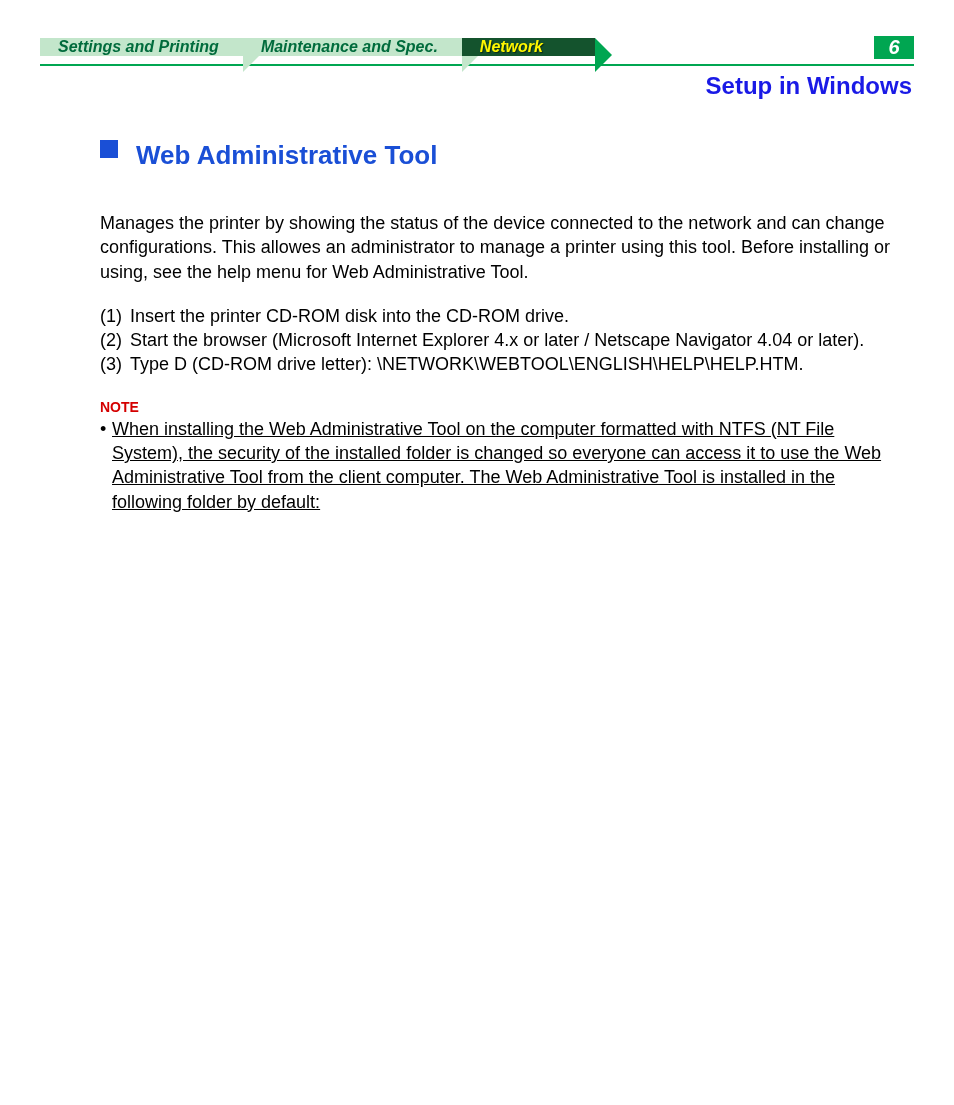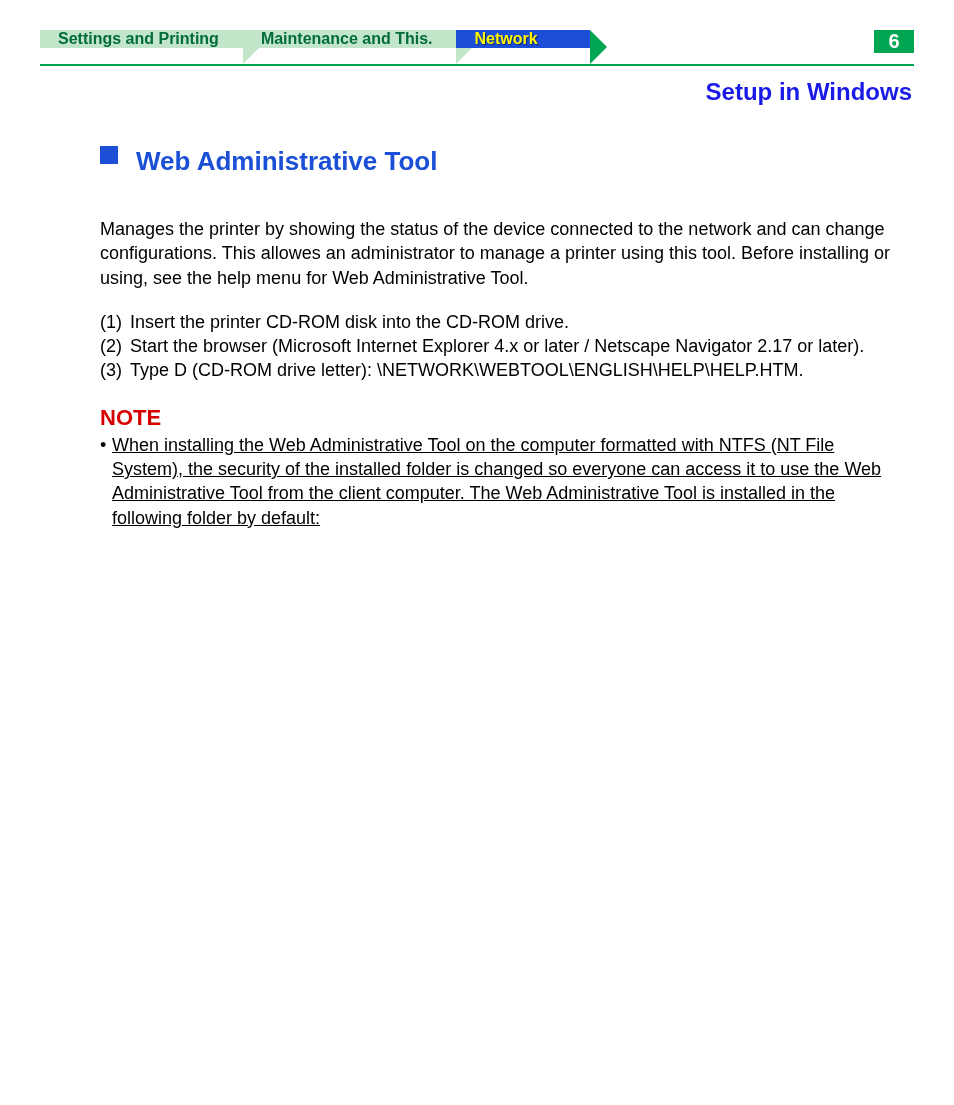--- a/index.html
+++ b/index.html
@@ -7,24 +7,25 @@
     padding: 0;
     font-family: Arial, Helvetica, sans-serif;
     background: #fff;
     width: 954px;
   }
   .page {
     padding: 30px 40px 40px 40px;
   }
   .tabs-row {
     display: flex;
-    align-items: flex-start;
+    align-items: center;
     height: 34px;
     border-bottom: 2px solid #00a651;
-    margin-bottom: 12px;
+    margin-bottom: 6px;
+    font-style: italic;
   }
   .tab {
     position: relative;
     display: flex;
     align-items: center;
     justify-content: center;
     font-weight: bold;
     font-size: 16px;
     padding: 0 24px 0 18px;
     margin-right: -14px;
@@ -44,21 +45,21 @@
     color: #006b3c;
   }
   .tab-light::after {
     border-left: 17px solid #c3e6cb;
   }
   .tab-gap {
     width: 14px;
     background: transparent;
   }
   .tab-active {
-    background: #1d4ed8;
+    background: #14532d;
     color: #fff700;
     text-shadow: 1px 1px 1px rgba(0,0,0,0.5);
     z-index: 3;
     padding-right: 52px;
   }
   .tab-active::after {
     border-left: 17px solid #00a651;
   }
   .spacer {
     flex: 1;
@@ -120,21 +121,21 @@
   .step-num {
     width: 30px;
     flex-shrink: 0;
   }
   .step-body {
     flex: 1;
   }
   .note-label {
     color: #d40000;
     font-weight: bold;
-    font-size: 22px;
+    font-size: 14px;
     margin-bottom: 2px;
   }
   .bullet-row {
     display: flex;
   }
   .bullet-mark {
     width: 12px;
     flex-shrink: 0;
   }
   .bullet-body {
@@ -150,21 +151,21 @@
 <body>
 
 <div class="page">
 
   <div class="tabs-row">
     <div class="tab tab-light">
       <span>Settings and Printing</span>
     </div>
     <div class="tab-gap"></div>
     <div class="tab tab-light" style="z-index:2;">
-      <span>Maintenance and This.</span>
+      <span>Maintenance and Spec.</span>
     </div>
     <div class="tab-gap"></div>
     <div class="tab tab-active">
       <span>Network</span>
     </div>
     <div class="spacer"></div>
     <div class="page-num">
       <span>6</span>
     </div>
   </div>
@@ -180,21 +181,21 @@
 
     <div class="body-text para">Manages the printer by showing the status of the device connected to the network and can change configurations. This allowes an administrator to manage a printer using this tool. Before installing or using, see the help menu for Web Administrative Tool.</div>
 
     <div class="body-text steps">
       <div class="step">
         <div class="step-num">(1)</div>
         <div class="step-body">Insert the printer CD-ROM disk into the CD-ROM drive.</div>
       </div>
       <div class="step">
         <div class="step-num">(2)</div>
-        <div class="step-body">Start the browser (Microsoft Internet Explorer 4.x or later / Netscape Navigator 2.17 or later).</div>
+        <div class="step-body">Start the browser (Microsoft Internet Explorer 4.x or later / Netscape Navigator 4.04 or later).</div>
       </div>
       <div class="step">
         <div class="step-num">(3)</div>
         <div class="step-body">Type D (CD-ROM drive letter): \NETWORK\WEBTOOL\ENGLISH\HELP\HELP.HTM.</div>
       </div>
     </div>
 
     <div class="note-label">NOTE</div>
 
     <div class="body-text bullet-row">

